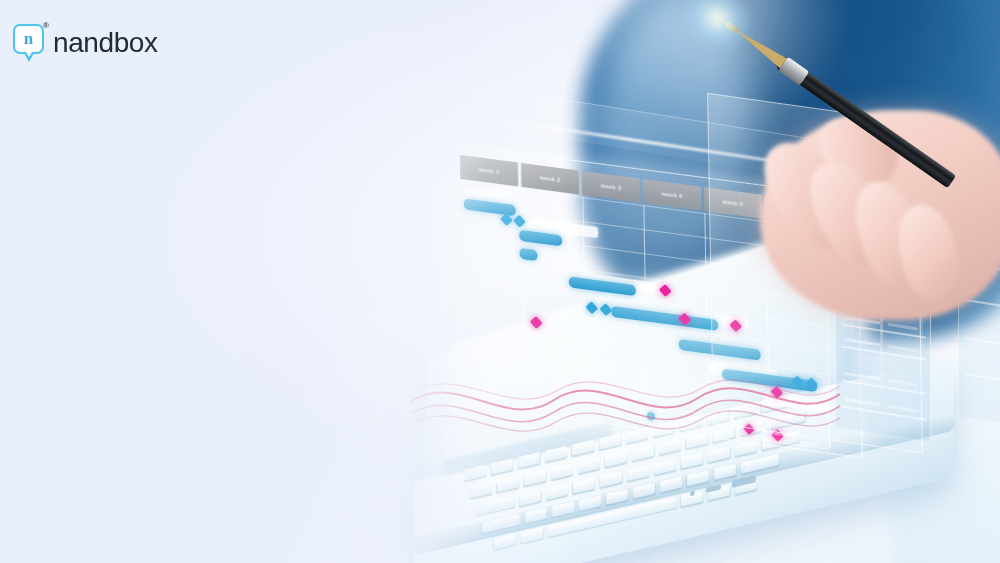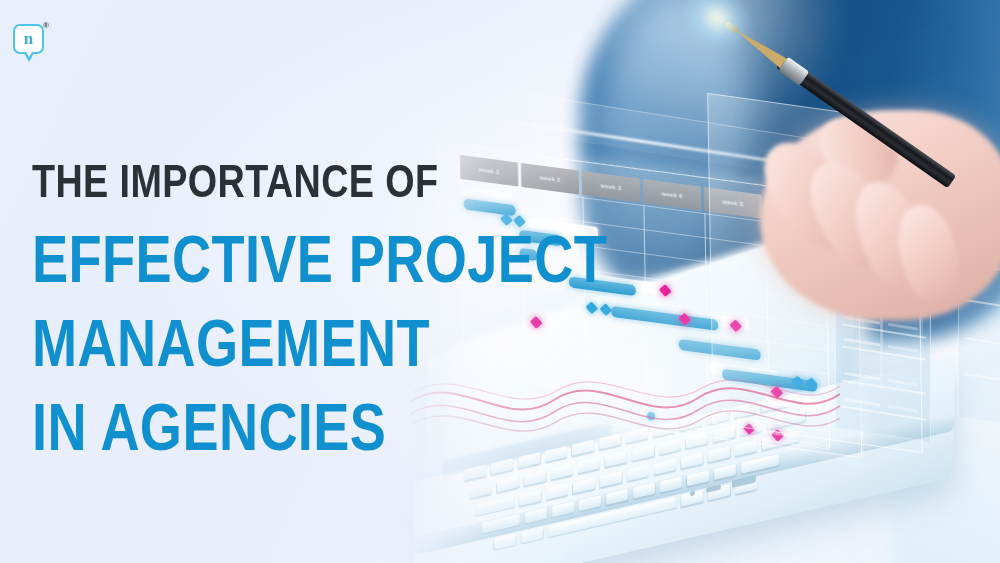--- a/index.html
+++ b/index.html
@@ -588,22 +588,17 @@
 
   <div class="logo">
     <div class="logo-mark">
       <div class="bubble">
         <span class="bubble-n">n</span>
       </div>
       <div class="bubble-tail"></div>
       <div class="bubble-tail-in"></div>
       <span class="logo-r">®</span>
     </div>
+    <div class="logo-word">nandbox</div>
   </div>
 
-  <div class="headline">
-    <div class="h-line small">THE IMPORTANCE OF</div>
-    <div class="h-line big">EFFECTIVE PROJECT</div>
-    <div class="h-line big">MANAGEMENT</div>
-    <div class="h-line big last">IN AGENCIES</div>
-  </div>
 
 </div>
 
 </body></html>

